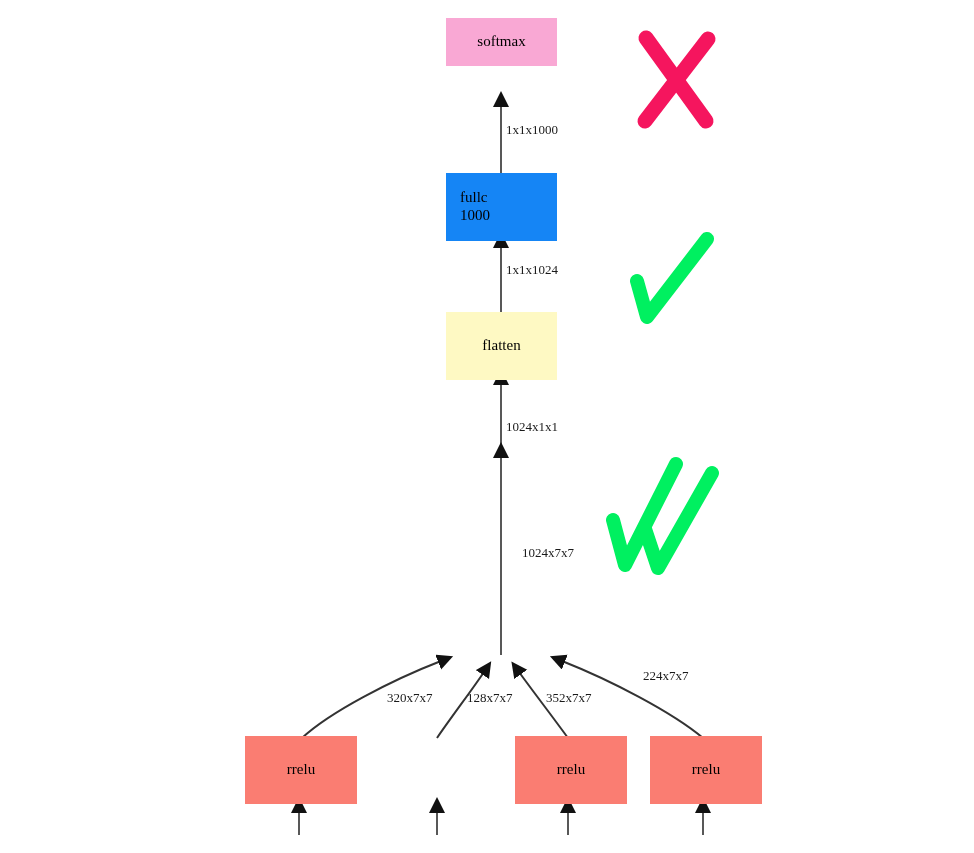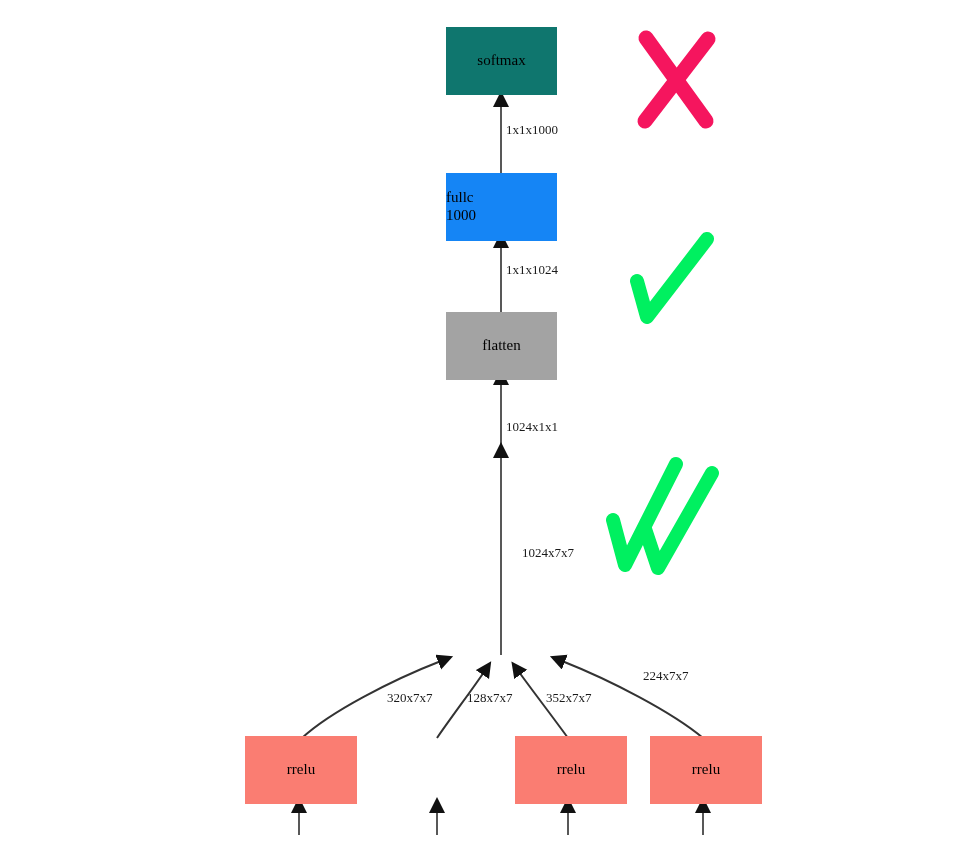--- a/index.html
+++ b/index.html
@@ -27,20 +27,21 @@
     font-family: "Liberation Serif", "DejaVu Serif", serif;
     font-size: 15px;
     line-height: 1.18;
     text-align: center;
     white-space: pre;
     user-select: none;
   }
   .node.align-left {
     align-items: flex-start;
     text-align: right;
+    padding-left: 14px;
   }
   .node-line { display: block; }
 
   .edge-label {
     position: absolute;
     color: #1a1a1a;
     font-family: "Liberation Serif", "DejaVu Serif", serif;
     font-size: 13px;
     white-space: nowrap;
     user-select: none;
@@ -87,30 +88,30 @@
     <path d="M 437,738 C 452,716 472,690 484,672" fill="none" stroke="#333333" stroke-width="2" marker-end="url(#ah)"></path>
     <path d="M 568,738 C 552,716 532,690 519,672" fill="none" stroke="#333333" stroke-width="2" marker-end="url(#ah)"></path>
     <path d="M 703,738 C 672,712 610,680 562,661" fill="none" stroke="#333333" stroke-width="2" marker-end="url(#ah)"></path>
 
     <line x1="299" y1="835" x2="299" y2="810" stroke="#585858" stroke-width="2" marker-end="url(#ah)"></line>
     <line x1="437" y1="835" x2="437" y2="810" stroke="#585858" stroke-width="2" marker-end="url(#ah)"></line>
     <line x1="568" y1="835" x2="568" y2="810" stroke="#585858" stroke-width="2" marker-end="url(#ah)"></line>
     <line x1="703" y1="835" x2="703" y2="810" stroke="#585858" stroke-width="2" marker-end="url(#ah)"></line>
   </svg>
 
-  <div class="node" style="left:446px; top:27px; width:111px; height:68px; background:#0f766e;">
+  <div class="node" style="left:446px; top:18px; width:111px; height:48px; background:#f9a8d4;">
     <span class="node-line">softmax</span>
   </div>
 
   <div class="node align-left" style="left:446px; top:173px; width:111px; height:68px; background:#1585F5;">
     <span class="node-line">fullc</span>
     <span class="node-line">1000</span>
   </div>
 
-  <div class="node" style="left:446px; top:312px; width:111px; height:68px; background:#a3a3a3;">
+  <div class="node" style="left:446px; top:312px; width:111px; height:68px; background:#fef9c3;">
     <span class="node-line">flatten</span>
   </div>
 
 
 
   <div class="node" style="left:245px; top:736px; width:112px; height:68px; background:#FA7D72;">
     <span class="node-line">rrelu</span>
   </div>
 
 

